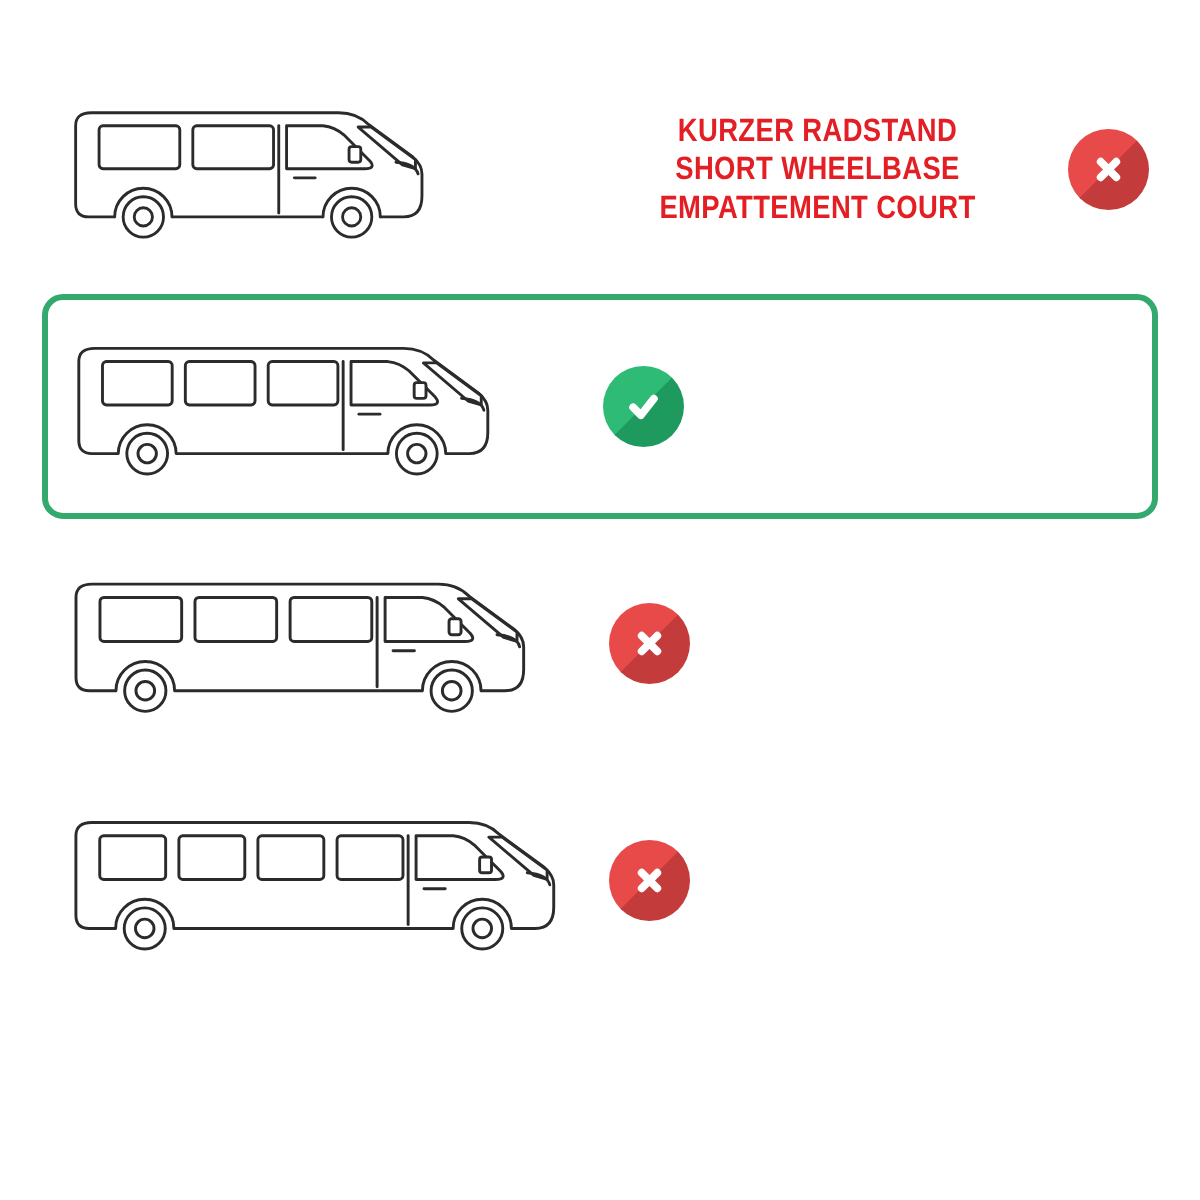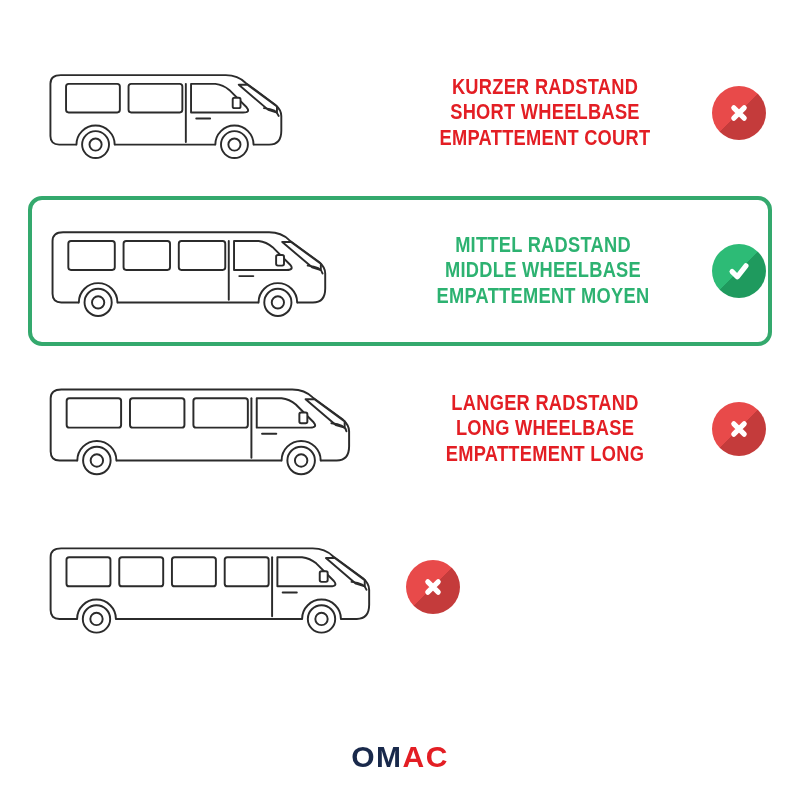--- a/index.html
+++ b/index.html
@@ -102,27 +102,20 @@
               <rect x="156.0" y="24" width="53.0" height="33" rx="3" fill="#fff"></rect>
       <path d="M 219 24 H 247 Q 256 25 263 31 L 283 51 Q 288 57 279 57 H 219 Z" fill="#fff"></path>
       <path d="M 274 25 L 284 25 L 318 50 L 318 57 L 308 54 Z" fill="#fff"></path>
       <rect x="267" y="40" width="9" height="12" rx="2" fill="#fff"></rect>
       <line x1="213" y1="24" x2="213" y2="91"></line>
       <line x1="225" y1="64" x2="241" y2="64"></line>
       <path d="M 303 52 Q 318 53 320 61"></path>
     </g>
   </svg>
         </div>
-      <div class="row-text green">
-        <div class="row-text-inner">
-          <div>MITTEL RADSTAND</div>
-          <div>MIDDLE WHEELBASE</div>
-          <div>EMPATTEMENT MOYEN</div>
-        </div>
-      </div>
       <div class="status-icon accept">
         <svg viewBox="0 0 52 52">
             <path d="M14 27 L23 36 L38 17" stroke="#fff" stroke-width="9" stroke-linecap="round" stroke-linejoin="round" fill="none"></path>
           </svg>
       </div>
     </div>
 
     <div class="row">
       <div class="van-wrap">
           <svg viewBox="0 0 358 116" width="318" xmlns="http://www.w3.org/2000/svg">
@@ -141,27 +134,20 @@
               <rect x="172.7" y="24" width="61.3" height="33" rx="3" fill="#fff"></rect>
       <path d="M 244 24 H 272 Q 281 25 288 31 L 308 51 Q 313 57 304 57 H 244 Z" fill="#fff"></path>
       <path d="M 299 25 L 309 25 L 343 50 L 343 57 L 333 54 Z" fill="#fff"></path>
       <rect x="292" y="40" width="9" height="12" rx="2" fill="#fff"></rect>
       <line x1="238" y1="24" x2="238" y2="91"></line>
       <line x1="250" y1="64" x2="266" y2="64"></line>
       <path d="M 328 52 Q 343 53 345 61"></path>
     </g>
   </svg>
         </div>
-      <div class="row-text red">
-        <div class="row-text-inner">
-          <div>LANGER RADSTAND</div>
-          <div>LONG WHEELBASE</div>
-          <div>EMPATTEMENT LONG</div>
-        </div>
-      </div>
       <div class="status-icon reject">
         <svg viewBox="0 0 52 52">
             <path d="M17 17 L35 35 M35 17 L17 35" stroke="#fff" stroke-width="9" stroke-linecap="round" fill="none"></path>
           </svg>
       </div>
     </div>
 
     <div class="row">
       <div class="van-wrap">
           <svg viewBox="0 0 383 116" width="338" xmlns="http://www.w3.org/2000/svg">
@@ -190,16 +176,13 @@
         </div>
       <div class="status-icon reject">
         <svg viewBox="0 0 52 52">
             <path d="M17 17 L35 35 M35 17 L17 35" stroke="#fff" stroke-width="9" stroke-linecap="round" fill="none"></path>
           </svg>
       </div>
     </div>
 
   </div>
 
-  <div class="logo">
-    <span class="logo-om">OM</span><span class="logo-ac">AC</span>
-  </div>
 </div>
 
 </body></html>

